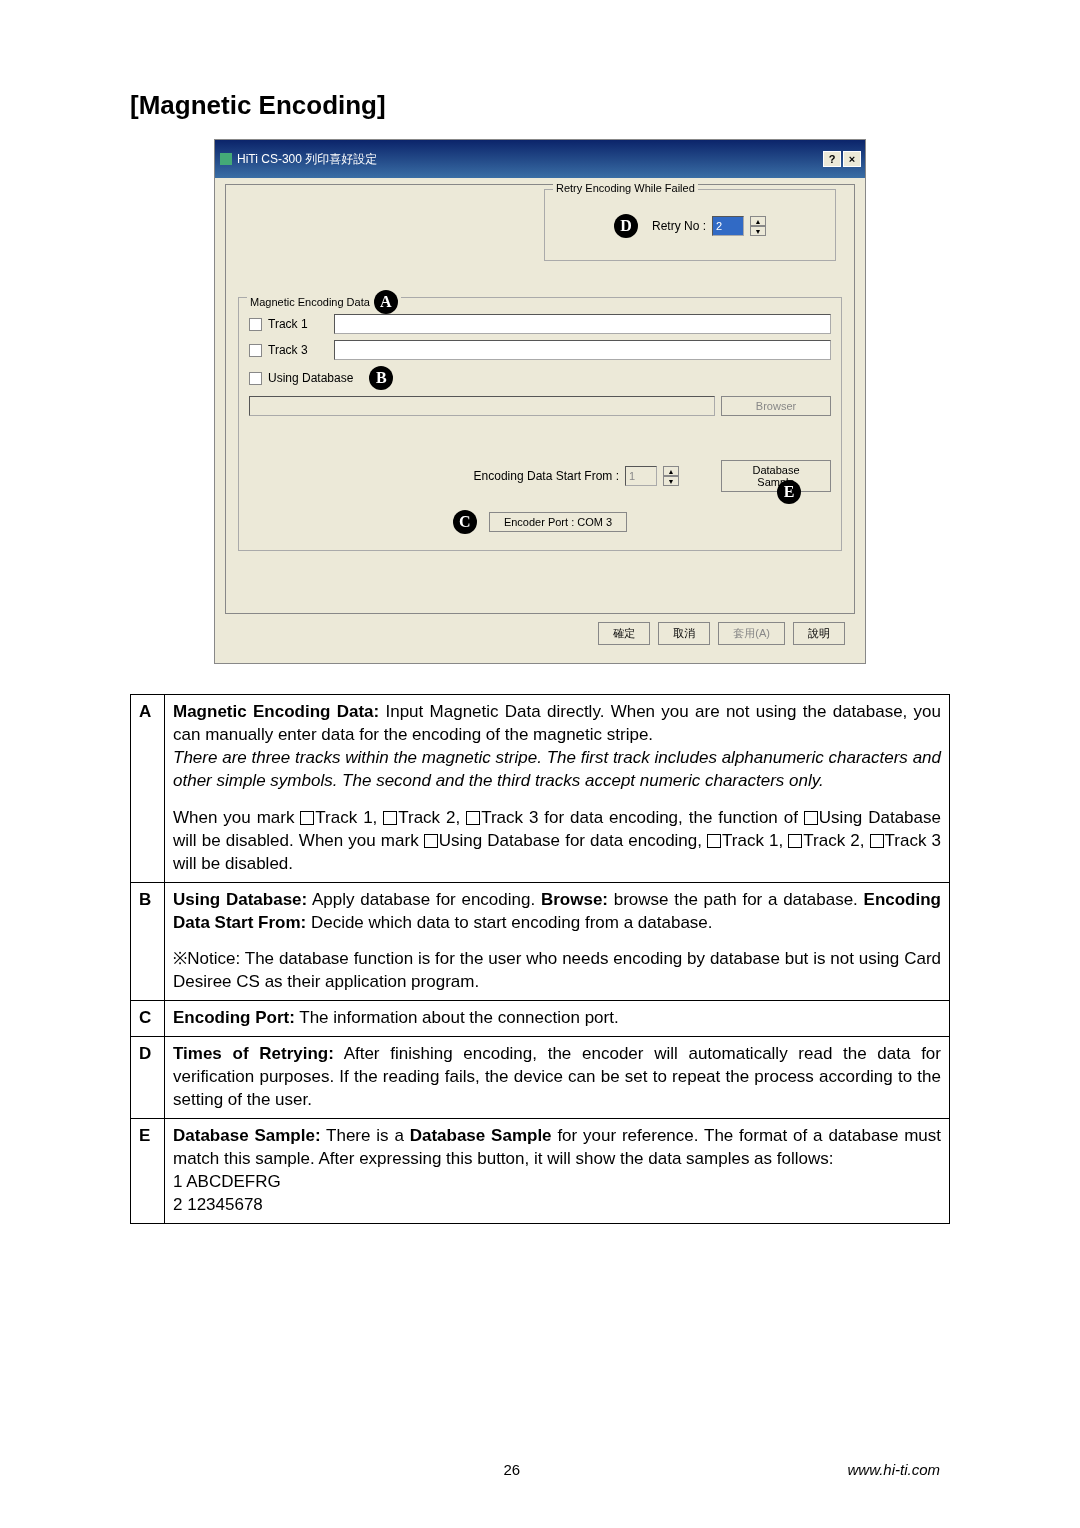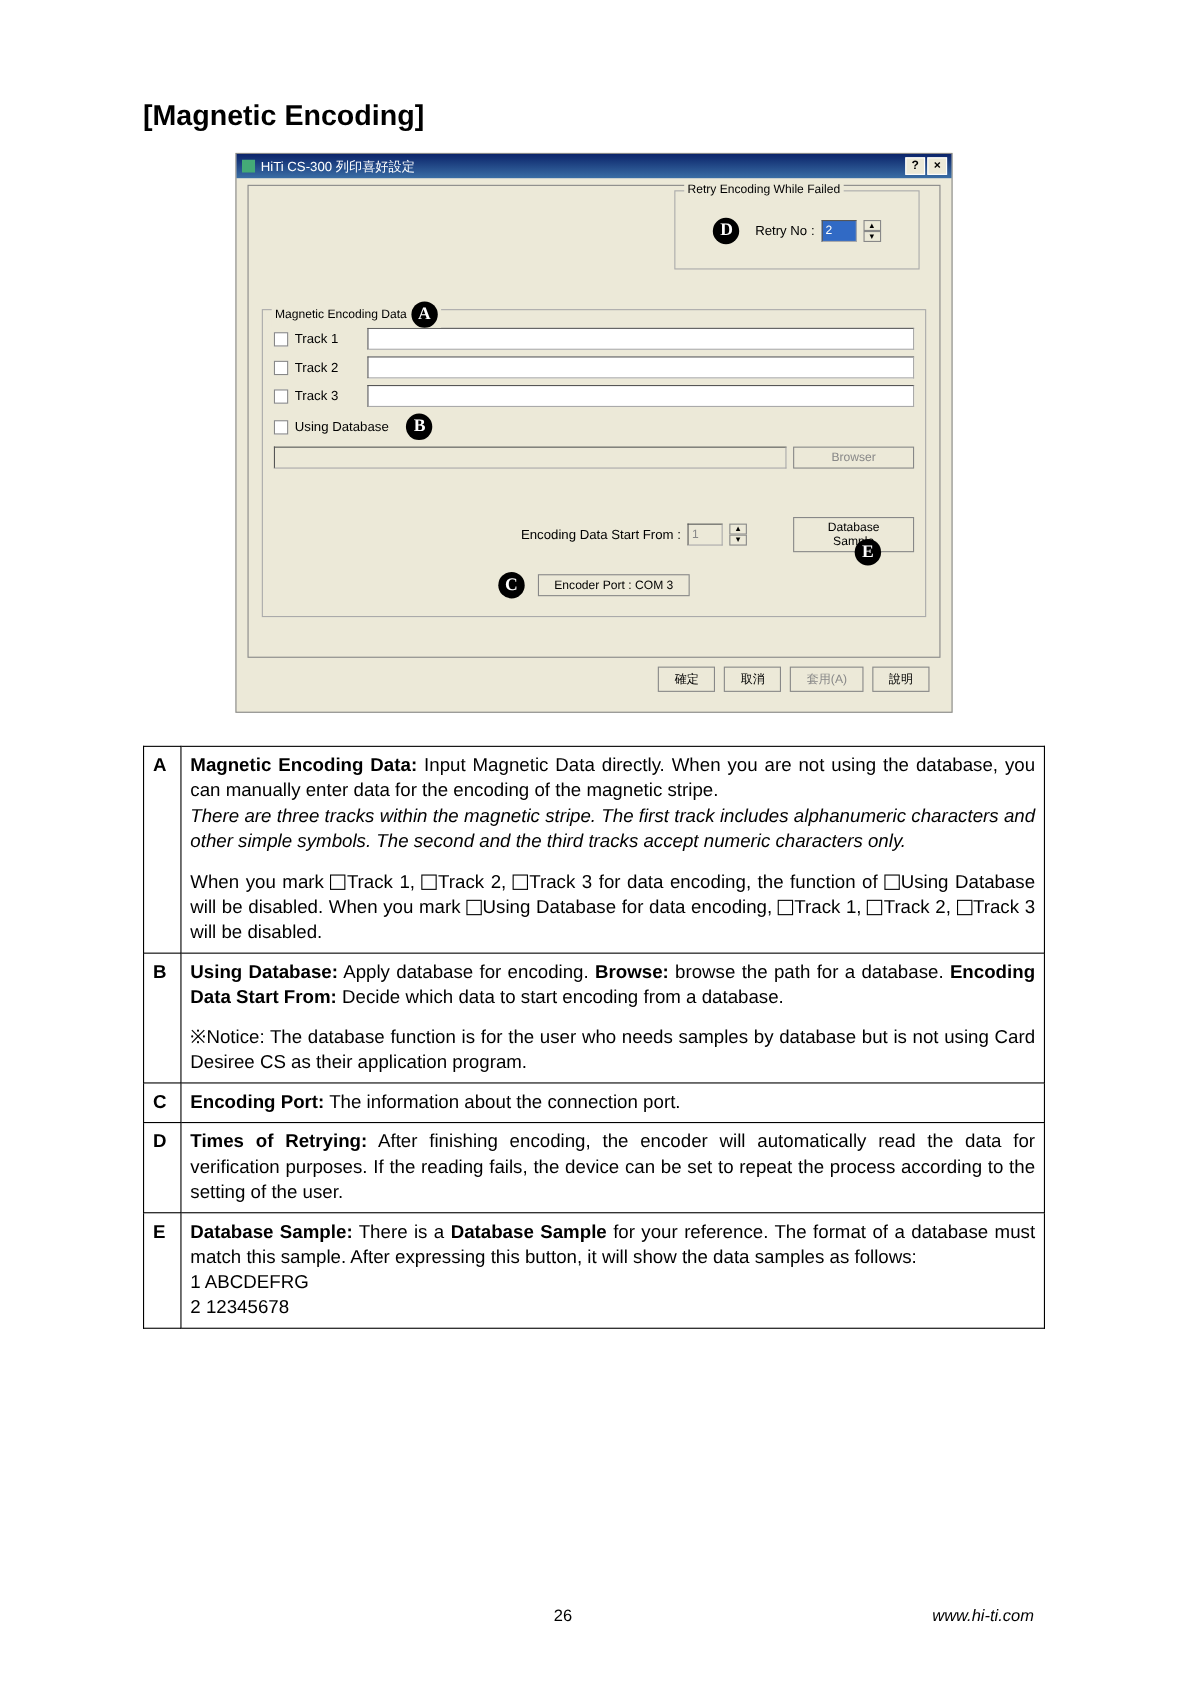--- a/index.html
+++ b/index.html
@@ -25,21 +25,21 @@
   .dialog {
     width: 652px;
     margin: 0 auto 30px auto;
     border: 1px solid #888;
     background: #ece9d8;
     font-size: 12px;
   }
   .titlebar {
     background: linear-gradient(#0b246a, #3a6ea5);
     color: #fff;
-    height: 22px;
+    height: 38px;
     display: flex;
     align-items: center;
     padding: 0 4px;
     font-size: 12px;
   }
   .titlebar .icon {
     width: 14px; height: 14px; margin-right: 4px;
     display: inline-flex; align-items: center; justify-content: center;
   }
   .titlebar .title { flex: 1; }
@@ -82,21 +82,21 @@
     position: absolute; top: -8px; left: 8px;
     background: #ece9d8;
     padding: 0 3px;
     font-size: 11px;
   }
   .retry-box {
     border: 1px solid #aaa;
     padding: 18px 12px 12px 12px;
     position: absolute;
     right: 18px; top: 4px;
-    width: 223px;
+    width: 292px;
     height: 72px;
   }
   .row { display: flex; align-items: center; margin: 6px 0; gap: 6px; }
   .chk { width: 13px; height: 13px; border: 1px solid #888; background: #fff; flex-shrink:0;}
   .txtfield {
     flex: 1;
     height: 20px;
     border: 1px inset #aaa;
     background: #fff;
   }
@@ -218,25 +218,20 @@
             <span>Magnetic Encoding Data</span>
             <span class="callout static">A</span>
           </div>
           <div class="row">
             <span class="chk"></span>
             <span style="width:60px;">Track 1</span>
             <span class="txtfield"></span>
           </div>
           <div class="row">
             <span class="chk"></span>
-            <span style="width:60px;">Track 2</span>
-            <span class="txtfield"></span>
-          </div>
-          <div class="row">
-            <span class="chk"></span>
             <span style="width:60px;">Track 3</span>
             <span class="txtfield"></span>
           </div>
           <div class="row">
             <span class="chk"></span>
             <span>Using Database</span>
             <span class="callout static" style="margin-left:10px;">B</span>
           </div>
           <div class="row">
             <span class="txtfield disabled"></span>
@@ -277,21 +272,21 @@
         <span class="em">There are three tracks within the magnetic stripe.   The first track includes alphanumeric characters and other simple symbols.   The second and the third tracks accept numeric characters only.</span>
         <div style="height:14px;"></div>
         <span>When you mark </span><span class="checkbox-glyph"></span><span>Track 1, </span><span class="checkbox-glyph"></span><span>Track 2, </span><span class="checkbox-glyph"></span><span>Track 3 for data encoding, the function of </span><span class="checkbox-glyph"></span><span>Using Database will be disabled.  When you mark </span><span class="checkbox-glyph"></span><span>Using Database for data encoding, </span><span class="checkbox-glyph"></span><span>Track 1, </span><span class="checkbox-glyph"></span><span>Track 2, </span><span class="checkbox-glyph"></span><span>Track 3 will be disabled.</span>
       </td>
     </tr>
     <tr>
       <td class="key">B</td>
       <td class="justify">
         <span class="bold">Using Database:</span><span> Apply database for encoding. </span><span class="bold">Browse:</span><span> browse the path for a database. </span><span class="bold">Encoding Data Start From:</span><span> Decide which data to start encoding from a database.</span>
         <div style="height:14px;"></div>
-        <div style="padding-left:0;">※Notice: The database function is for the user who needs samples by database but is not using Card Desiree CS as their application program.</div>
+        <div style="padding-left:0;">※Notice: The database function is for the user who needs encoding by database but is not using Card Desiree CS as their application program.</div>
       </td>
     </tr>
     <tr>
       <td class="key">C</td>
       <td>
         <span class="bold">Encoding Port:</span><span> The information about the connection port.</span>
       </td>
     </tr>
     <tr>
       <td class="key">D</td>

